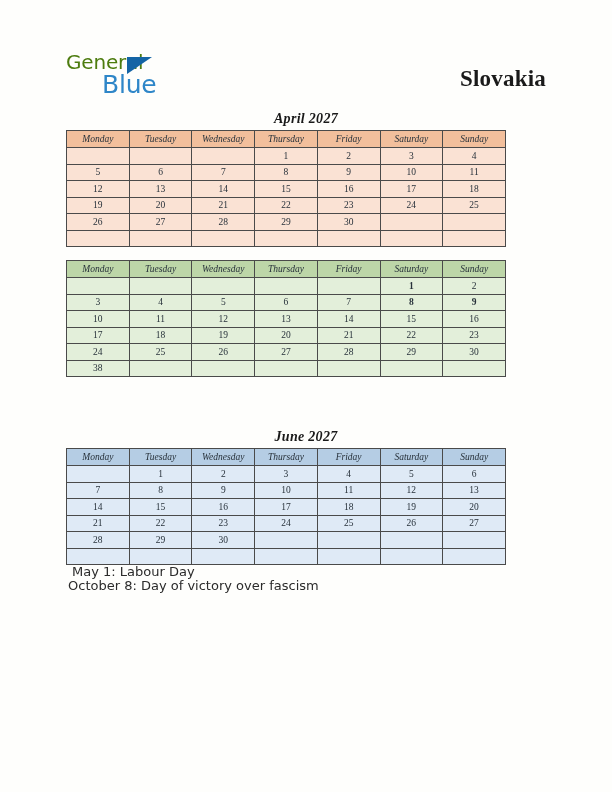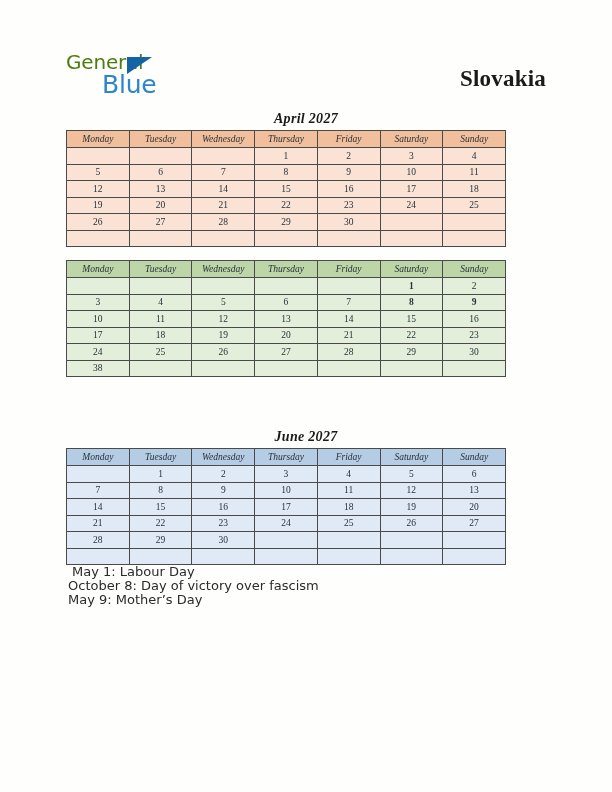--- a/index.html
+++ b/index.html
@@ -373,14 +373,13 @@
           <td class="day"></td>
           <td class="day"></td>
         </tr>
       </tbody>
   </table>
 </div>
 
 <div class="notes">
     <div class="note-line">May 1: Labour Day</div>
     <div class="note-line">October 8: Day of victory over fascism</div>
-    <div class="note-line">May 9: Mother’s Day</div>
   </div>
 
 </body></html>

